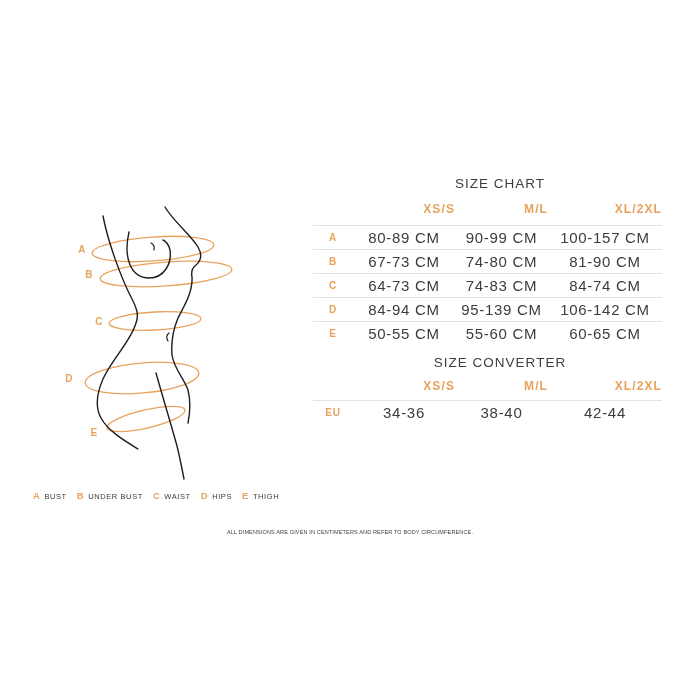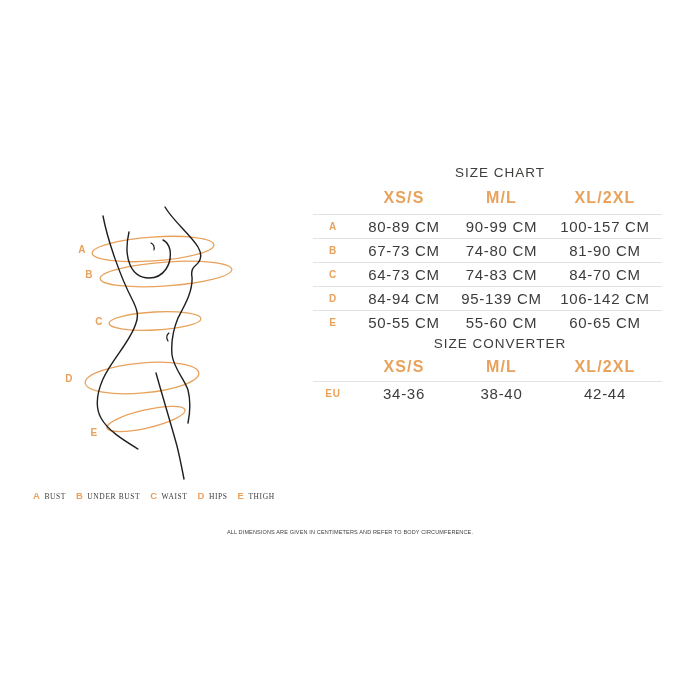--- a/index.html
+++ b/index.html
@@ -19,35 +19,35 @@
     color:var(--text);
   }
   
   .figure-wrap{position:absolute;left:40px;top:190px;width:220px;height:300px;}
   .figure-wrap svg{display:block;width:100%;height:100%;}
   .marker-letter{
     font-family:"Liberation Sans", sans-serif;
     font-size:10px;font-weight:bold;fill:var(--accent);letter-spacing:.5px;
   }
   
-  .panel{position:absolute;left:313px;top:163px;width:349px;}
+  .panel{position:absolute;left:313px;top:174px;width:349px;}
   .tbl-title{
     height:20px;line-height:20px;text-align:center;padding-left:25px;
     font-size:13.5px;letter-spacing:1px;color:#3E3E3D;font-weight:400;
     white-space:nowrap;
   }
-  .converter-title{margin-top:0;}
+  .converter-title{margin-top:8px;}
   table{width:349px;border-collapse:collapse;table-layout:fixed;}
   col.c-label{width:40px;}
   col.c-1{width:102px;}
   col.c-2{width:93px;}
   col.c-3{width:114px;}
   thead th{
-    height:31px;font-size:16px;font-weight:bold;letter-spacing:1.1px;
-    color:var(--accent);text-align:center;vertical-align:middle;
+    height:31px;font-size:12px;font-weight:bold;letter-spacing:1.1px;
+    color:var(--accent);text-align:right;vertical-align:middle;
     border-bottom:1px solid var(--divider);
   }
   .tbl2 thead th{height:27px;}
   tbody td{
     height:24px;border-top:1px solid var(--divider);
     font-size:15px;letter-spacing:.7px;color:var(--text);
     text-align:center;vertical-align:middle;white-space:nowrap;
   }
   .tbl2 tbody td{height:23.5px;}
   tbody td.rlabel{
@@ -56,21 +56,21 @@
   
   .legend{
     position:absolute;left:33px;top:490px;
     display:flex;gap:10px;align-items:baseline;white-space:nowrap;
   }
   .legend-item{display:inline-flex;align-items:baseline;}
   .legend-letter{
     color:var(--accent);font-weight:bold;font-size:9.5px;
     letter-spacing:.5px;margin-right:4px;
   }
-  .legend-word{color:var(--text);font-size:7.5px;letter-spacing:.6px;font-family:Liberation Serif, serif;}
+  .legend-word{color:var(--text);font-size:7.5px;letter-spacing:.6px;}
   
   .footnote{
     position:absolute;left:0;top:529px;width:700px;text-align:center;
     font-size:5.5px;letter-spacing:.15px;color:#3D3D3C;white-space:nowrap;
   }
 </style>
 </head>
 <body>
 
 <div class="canvas">
@@ -134,21 +134,21 @@
         <tr>
           <td class="rlabel">B</td>
           <td>67-73 CM</td>
           <td>74-80 CM</td>
           <td>81-90 CM</td>
         </tr>
         <tr>
           <td class="rlabel">C</td>
           <td>64-73 CM</td>
           <td>74-83 CM</td>
-          <td>84-70 CM</td>
+          <td>84-74 CM</td>
         </tr>
         <tr>
           <td class="rlabel">D</td>
           <td>84-94 CM</td>
           <td>95-139 CM</td>
           <td>106-142 CM</td>
         </tr>
         <tr>
           <td class="rlabel">E</td>
           <td>50-55 CM</td>

